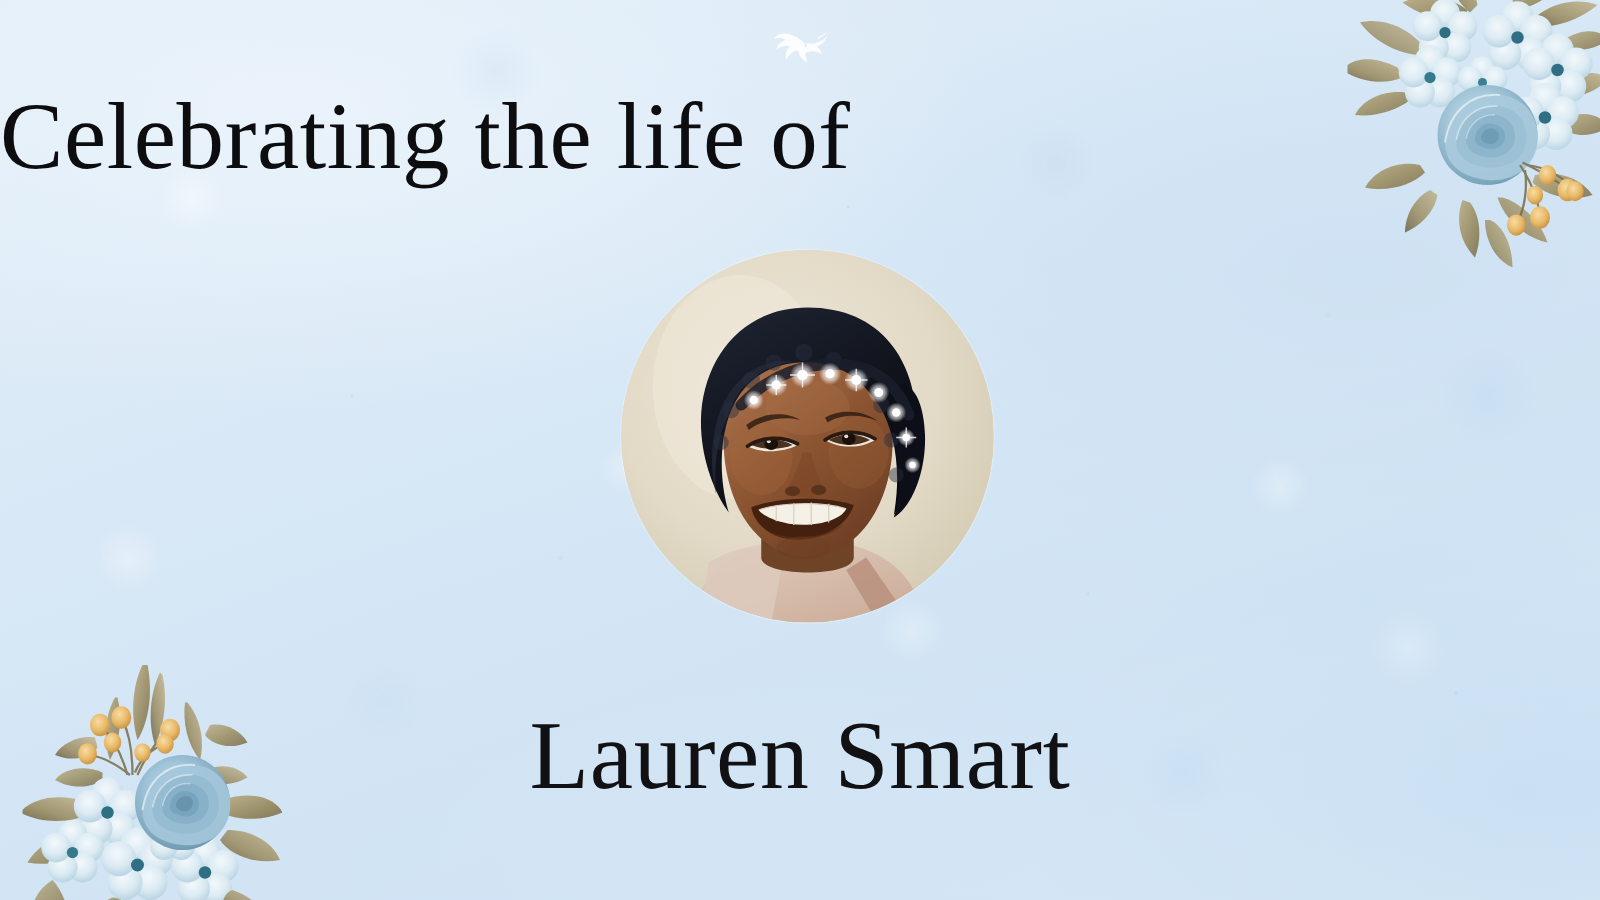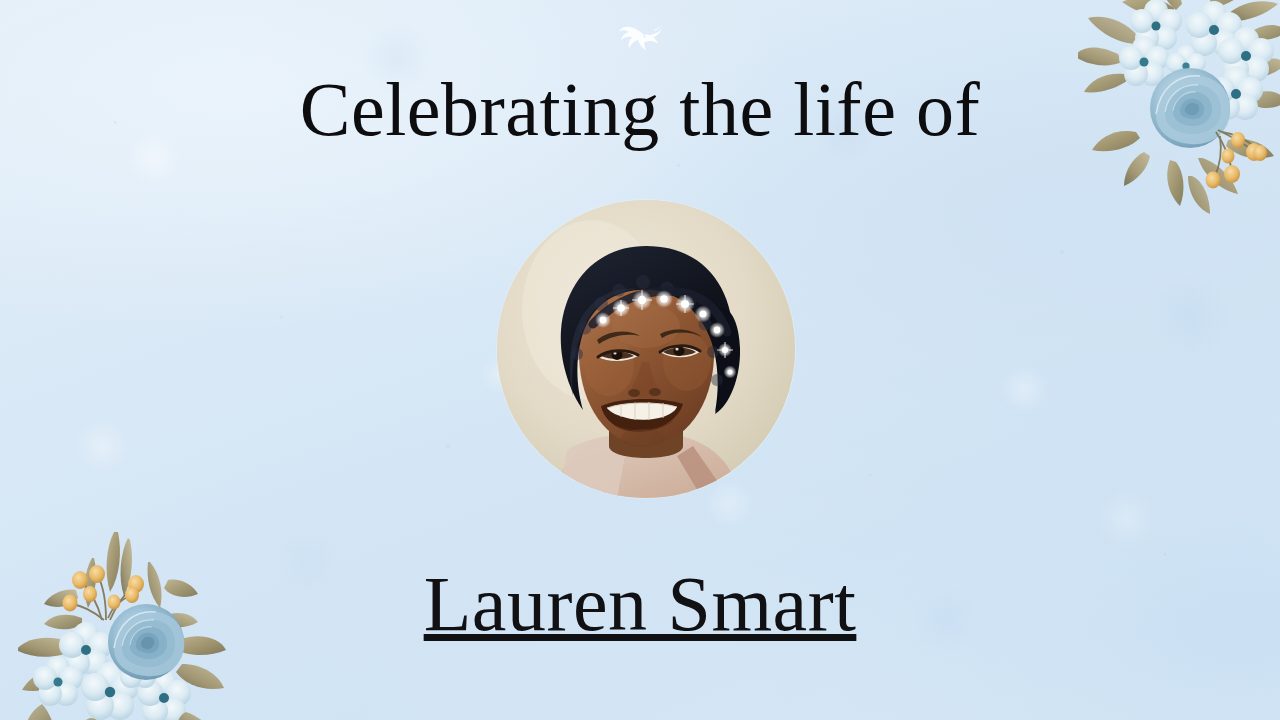--- a/index.html
+++ b/index.html
@@ -75,21 +75,21 @@
     width: 52px;
     height: 50px;
   }
 
   
   #title {
     position: absolute;
     left: 0;
     top: 68px;
     width: 1280px;
-    text-align: center;
+    text-align: left;
     font-family: "Liberation Serif", "DejaVu Serif", serif;
     font-size: 76px;
     line-height: 1.08;
     font-weight: 400;
     color: #0d0d0f;
     letter-spacing: .5px;
   }
 
   
   #portrait {
@@ -111,21 +111,20 @@
     left: 0;
     top: 562px;
     width: 1280px;
     text-align: center;
     font-family: "Liberation Serif", "DejaVu Serif", serif;
     font-size: 78px;
     line-height: 1.08;
     font-weight: 400;
     color: #111114;
     letter-spacing: .5px;
-    text-decoration: underline;
   }
 
   
   .floral { position: absolute; }
   #floral-tr { right: -6px; top: -10px; width: 208px; height: 224px; }
   #floral-bl { left: 18px;  bottom: -12px; width: 208px; height: 208px; }
 </style>
 </head>
 <body>
 

